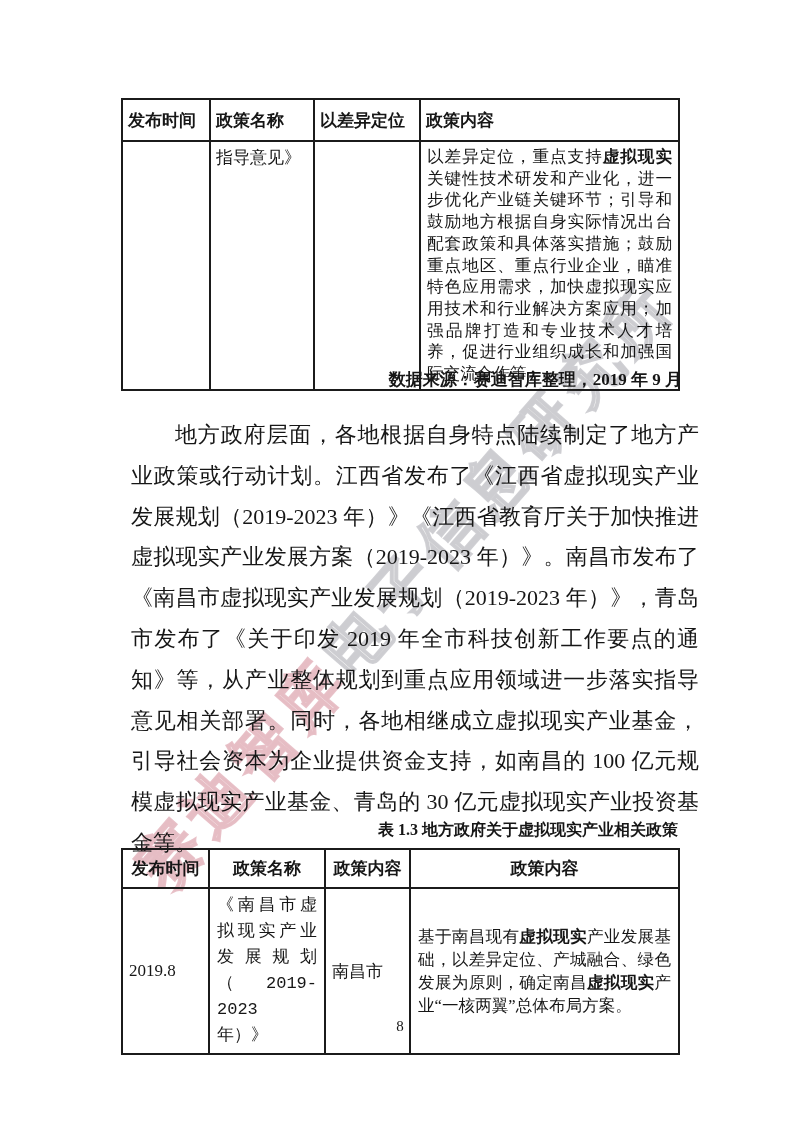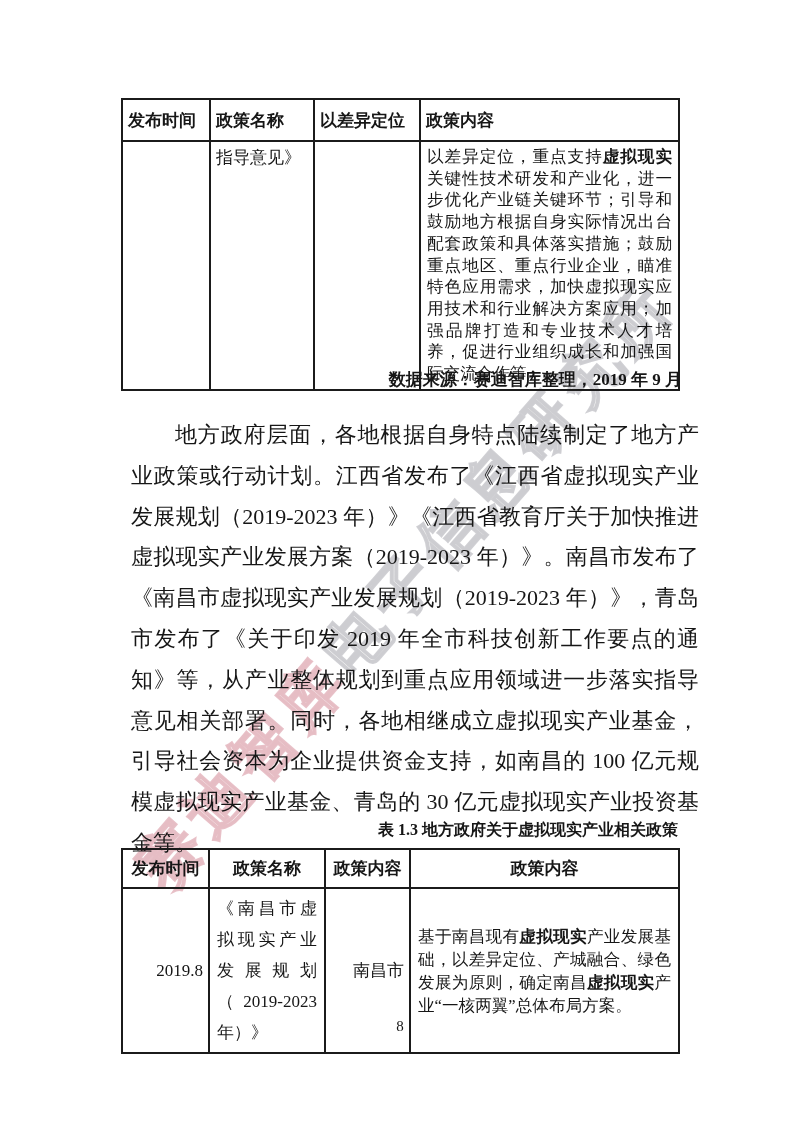--- a/index.html
+++ b/index.html
@@ -22,23 +22,23 @@
   th,td{border:2px solid #1b1b1b;font-size:17px;padding:2px 5px;overflow:hidden;}
   th{font-weight:700;}
   .t1{left:121px;top:98px;width:557px;}
   .t1 th{text-align:left;height:36px;vertical-align:middle;}
   .t1 td{height:216px;vertical-align:top;}
   .t1 .cell-name{padding-top:4px;margin-top:16px;}
   .t1 .cell-content{font-size:16.6px;line-height:21.7px;text-align:justify;padding:4px 6px;}
   .t2{left:121px;top:848px;width:557px;}
   .t2 th{text-align:center;height:33px;vertical-align:middle;}
   .t2 td{height:97px;vertical-align:middle;}
-  .t2 .cell-name{text-align:justify;line-height:31px;padding:4px 7px;}
+  .t2 .cell-name{text-align:justify;line-height:26px;padding:4px 7px;font-family:Liberation Mono, monospace;}
   .t2 .cell-content{font-size:16.6px;line-height:23px;text-align:justify;padding:4px 7px;margin-top:36px;}
-  .t2 .cell-time,.t2 .cell-region{padding-left:6px;text-align:right;}
+  .t2 .cell-time,.t2 .cell-region{padding-left:6px;}
   
   .source{
     position:absolute;left:121px;top:368px;width:561px;z-index:2;
     text-align:right;font-weight:700;font-size:17px;
   }
   .bodytext{
     position:absolute;left:119px;top:403px;width:568px;margin:12px;z-index:2;
     font-size:22px;line-height:40.8px;text-align:justify;text-indent:2em;
   }
   .caption{

